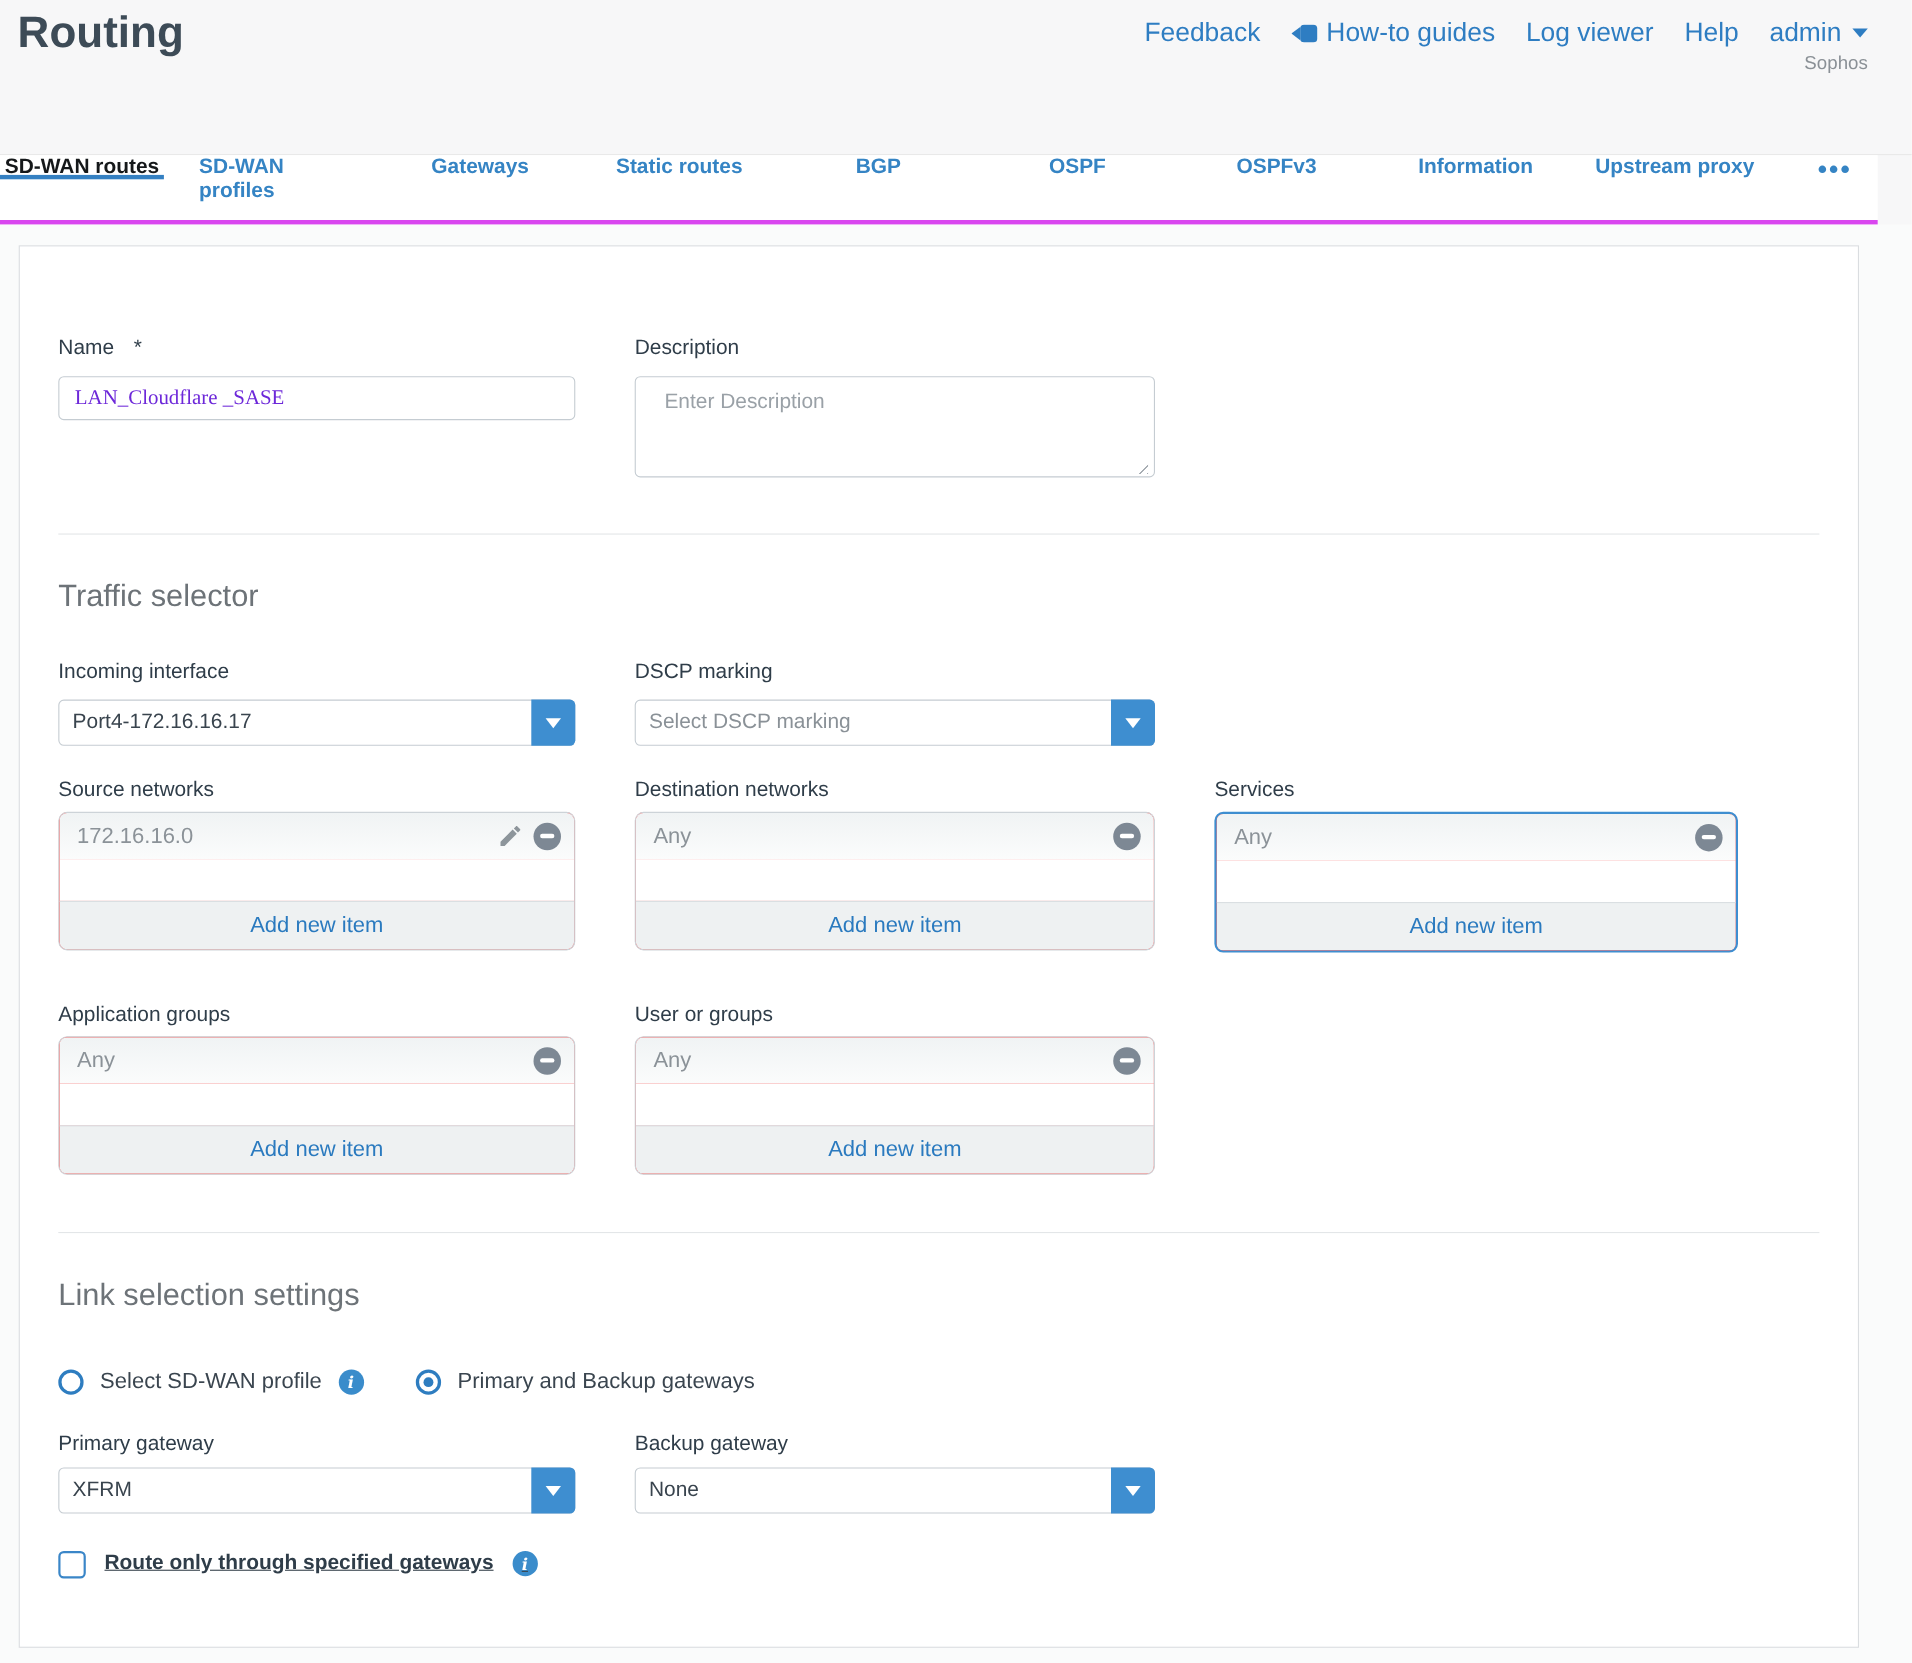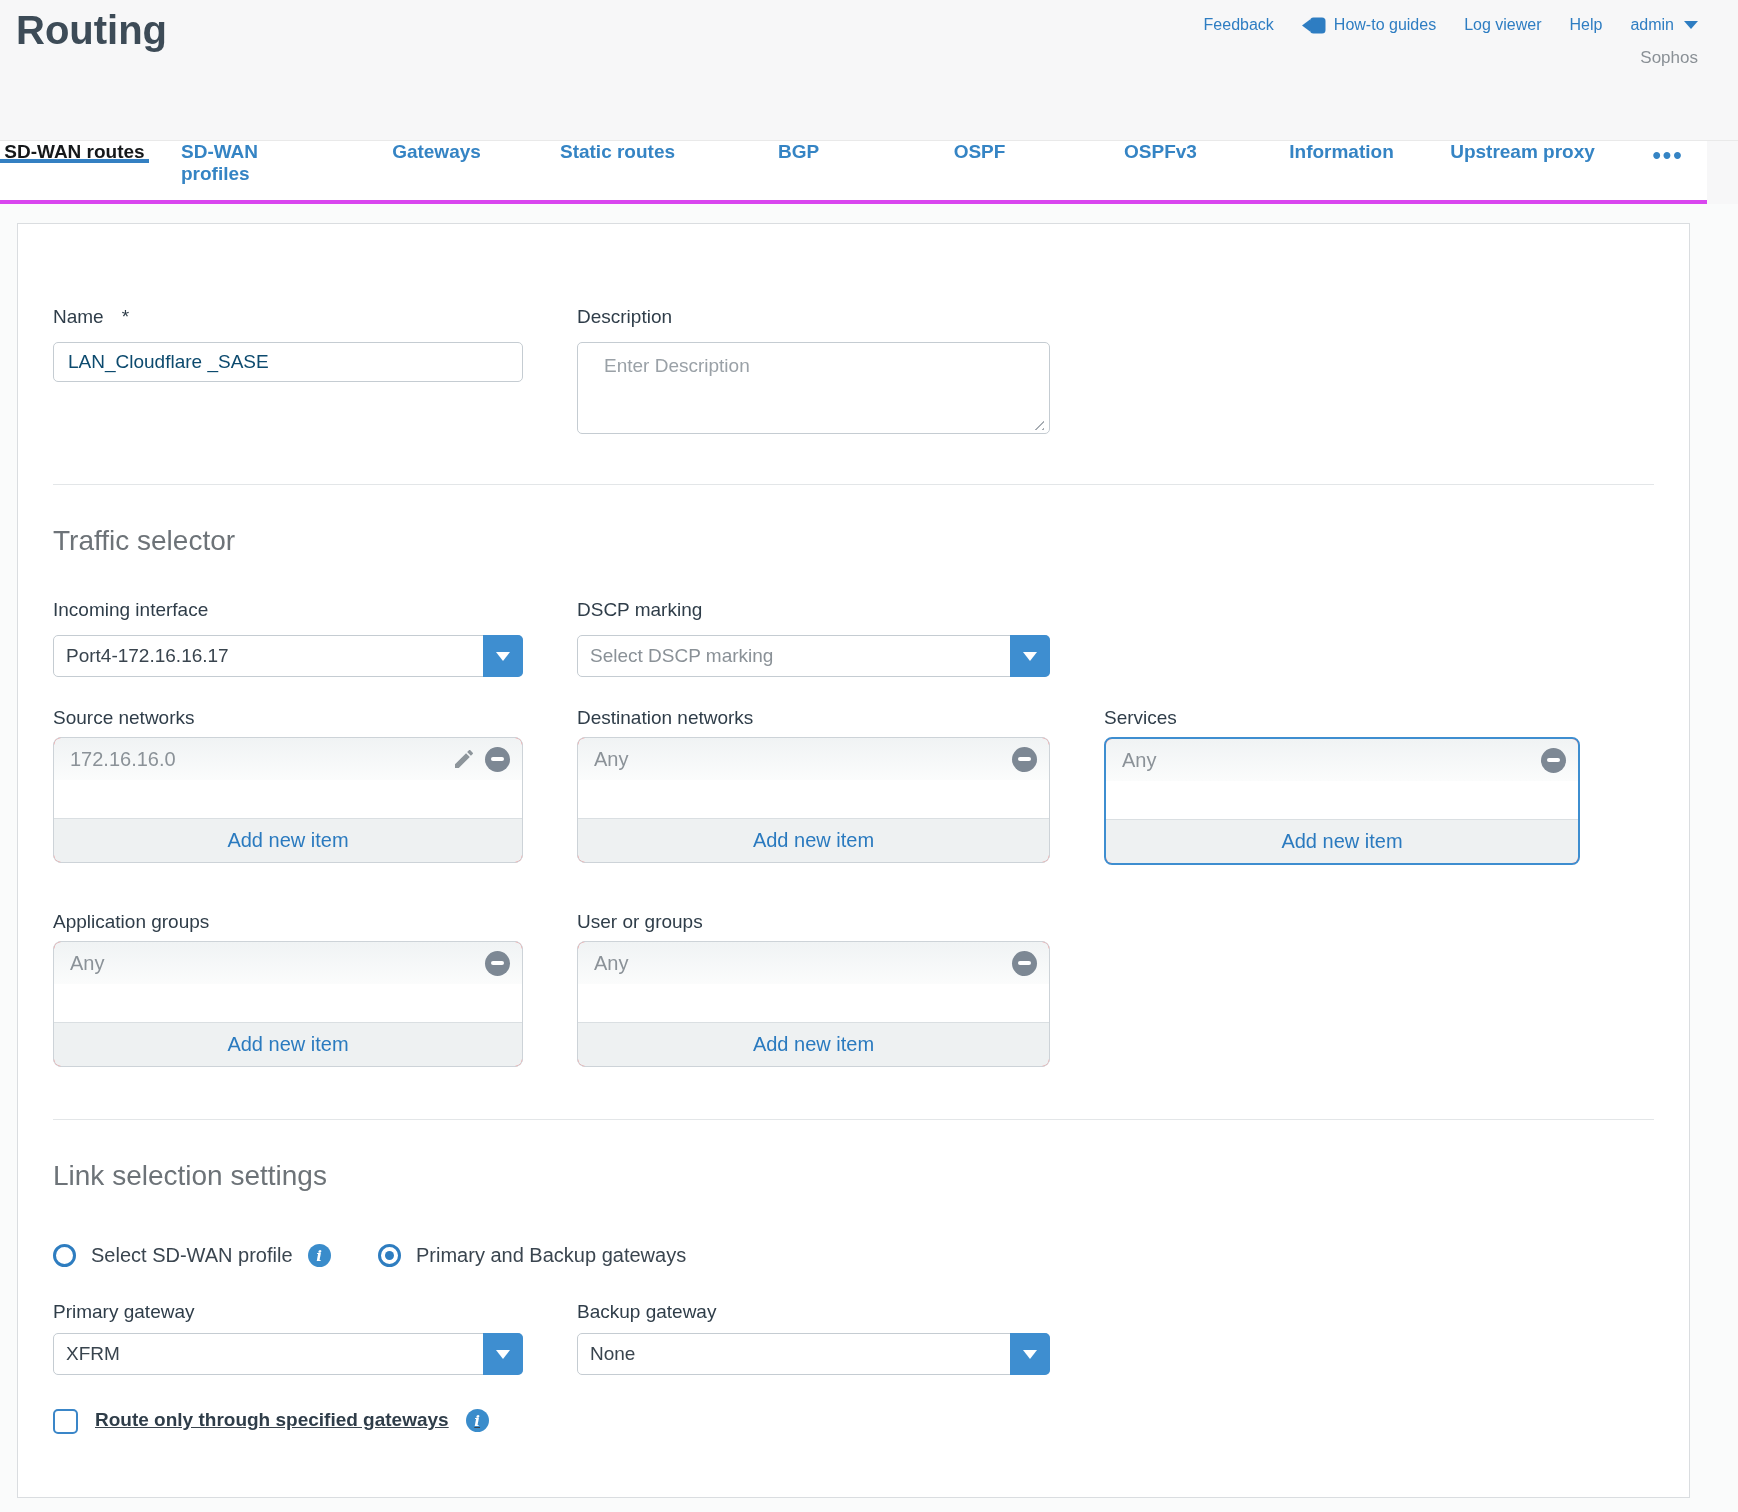--- a/index.html
+++ b/index.html
@@ -5,36 +5,36 @@
   * { margin:0; padding:0; box-sizing:border-box; }
   body {
     width:1738px; height:1512px;
     background:#fafbfb;
     font-family:"Liberation Sans", sans-serif;
     color:#39444e;
   }
   
   .header { height:140px; background:#f7f7f8; position:relative; }
   .page-title { position:absolute; left:16px; top:8px; font-size:40px; font-weight:700; color:#3d4b57; }
-  .topnav { position:absolute; top:16px; right:40px; display:flex; align-items:center; gap:28px; font-size:16px; }
+  .topnav { position:absolute; top:16px; right:40px; display:flex; align-items:center; gap:28px; font-size:24px; }
   .topnav a { color:#2e7dc2; text-decoration:none; cursor:pointer; display:flex; align-items:center; gap:8px; }
   .caret-down { width:0; height:0; border-left:7px solid transparent; border-right:7px solid transparent; border-top:8px solid #2e7dc2; margin-left:2px; }
   .brand { position:absolute; top:48px; right:40px; font-size:17px; color:#8a9096; }
   
   .tabrow { display:flex; background:#f7f7f8; border-top:1px solid #e9e9e9; }
   .tabbar { width:1707px; height:63px; background:#fff; display:flex; align-items:flex-start; border-bottom:4px solid #d946ef;gap:32px; }
   .tab { flex:1; display:flex; align-items:center; justify-content:center; font-size:19px; font-weight:700; color:#3584c4; position:relative; cursor:pointer; }
   .tab.active { color:#15181a; }
   .tab.active::after { content:""; position:absolute; left:0; right:0; bottom:0; height:4px; background:#3480c2; }
   .tab-more { width:78px; display:flex; align-items:center; justify-content:center; color:#3584c4; font-size:24px; font-weight:700; letter-spacing:2px; cursor:pointer; }
   
   .panel { margin:19px 0 0 17px; width:1673px; height:1275px; background:#fff; border:1px solid #dadde0; padding:82px 35px 0 35px; }
   .grid3 { display:grid; grid-template-columns:470px 473px 476px; column-gap:54px; align-items:start; }
   .field-label { font-size:19px; font-weight:400; color:#2f3d49; margin-bottom:14px; display:flex; align-items:center; gap:18px; }
-  input.text-input { width:100%; height:40px; border:1px solid #c5ccd2; border-radius:5px; padding:0 14px; font-size:19px; color:#0c4a6e; font-family:Liberation Sans, sans-serif; outline:none; background:#fff; }
+  input.text-input { width:100%; height:40px; border:1px solid #c5ccd2; border-radius:5px; padding:0 14px; font-size:19px; color:#6d28d9; font-family:Liberation Serif, serif; outline:none; background:#fff; }
   .ta-wrap { position:relative; }
   textarea.text-area { width:100%; height:92px; border:1px solid #c5ccd2; border-radius:5px; padding:12px 26px; font-size:19px; color:#39444e; font-family:"Liberation Sans", sans-serif; resize:none; outline:none; background:#fff; }
   textarea.text-area::placeholder, input.text-input::placeholder { color:#9aa1a7; }
   .resize-grip { position:absolute; right:6px; bottom:8px; width:14px; height:14px;
      background:repeating-linear-gradient(315deg, #a7adb3 0 1.5px, transparent 1.5px 5px);
      clip-path:polygon(100% 0, 100% 100%, 0 100%); }
   .divider { border:none; border-top:1px solid #e3e6e8; margin-top:46px; }
   .section-heading { margin-top:40px; font-size:28px; font-weight:400; color:#6d7378; }
   
   .dropdown { position:relative; height:42px; border:1px solid #c5ccd2; border-radius:5px; background:#fff; display:flex; align-items:center; padding:0 58px 0 12px; font-size:19px; cursor:pointer; }

